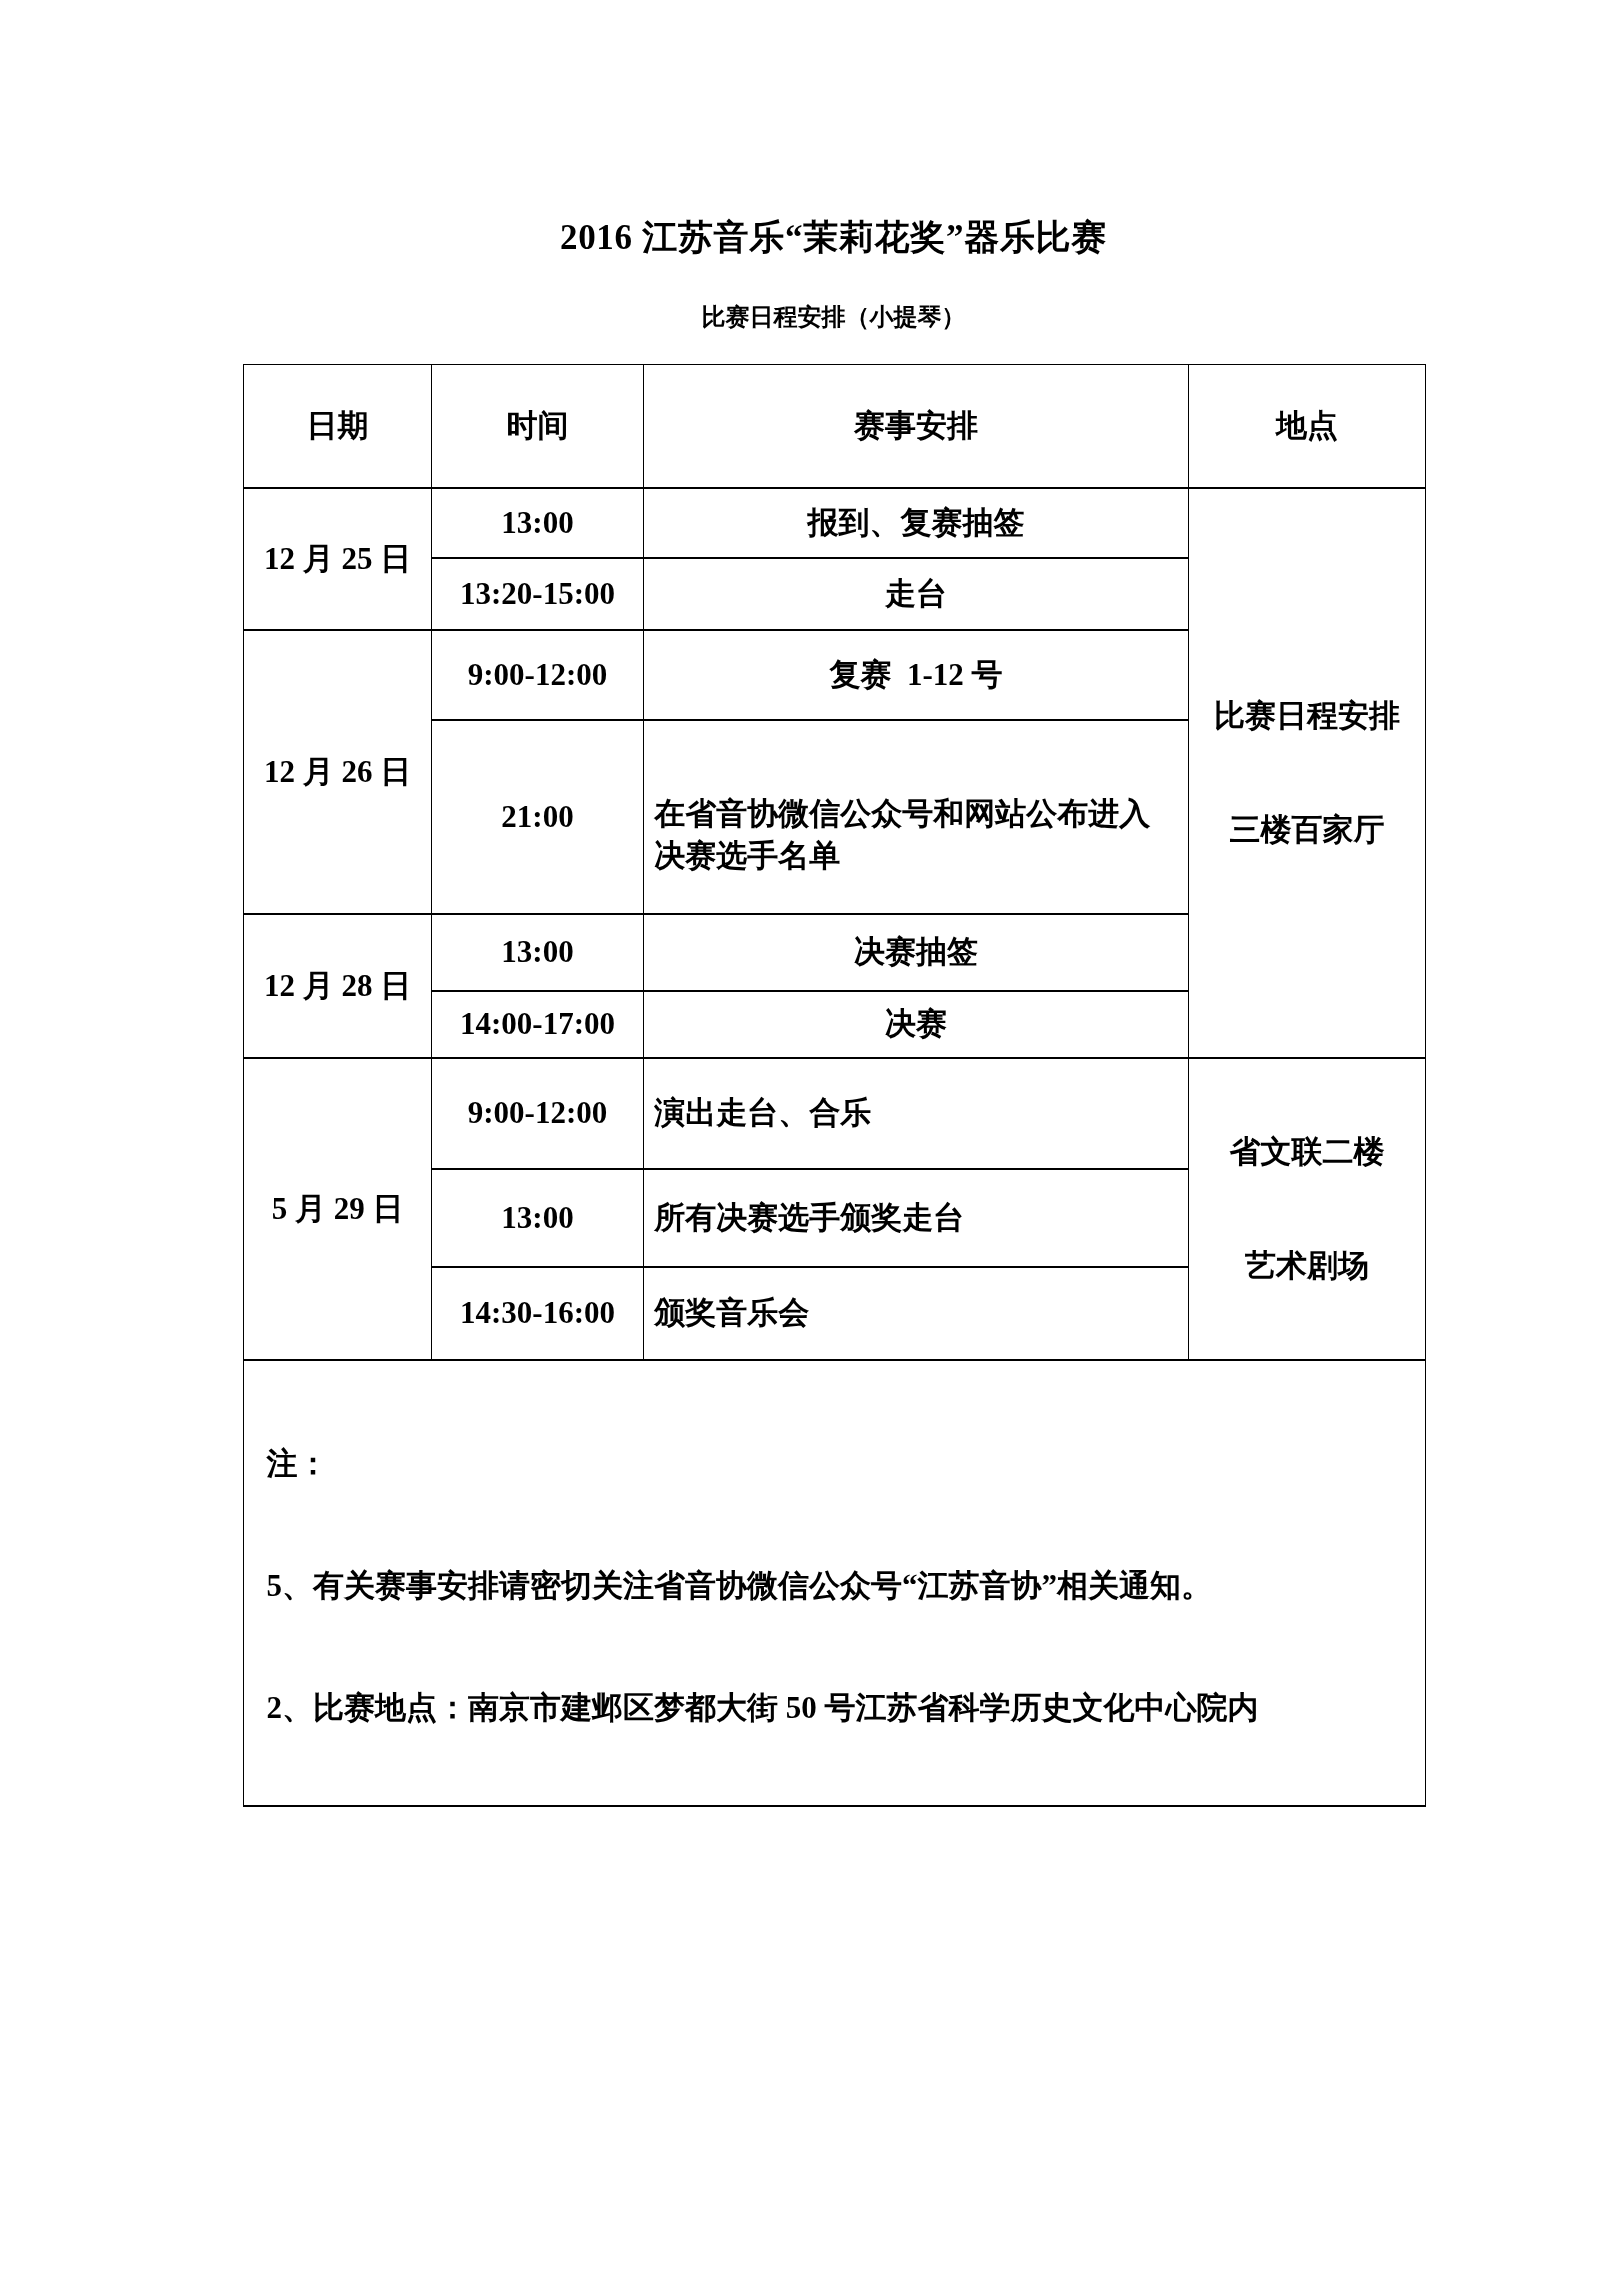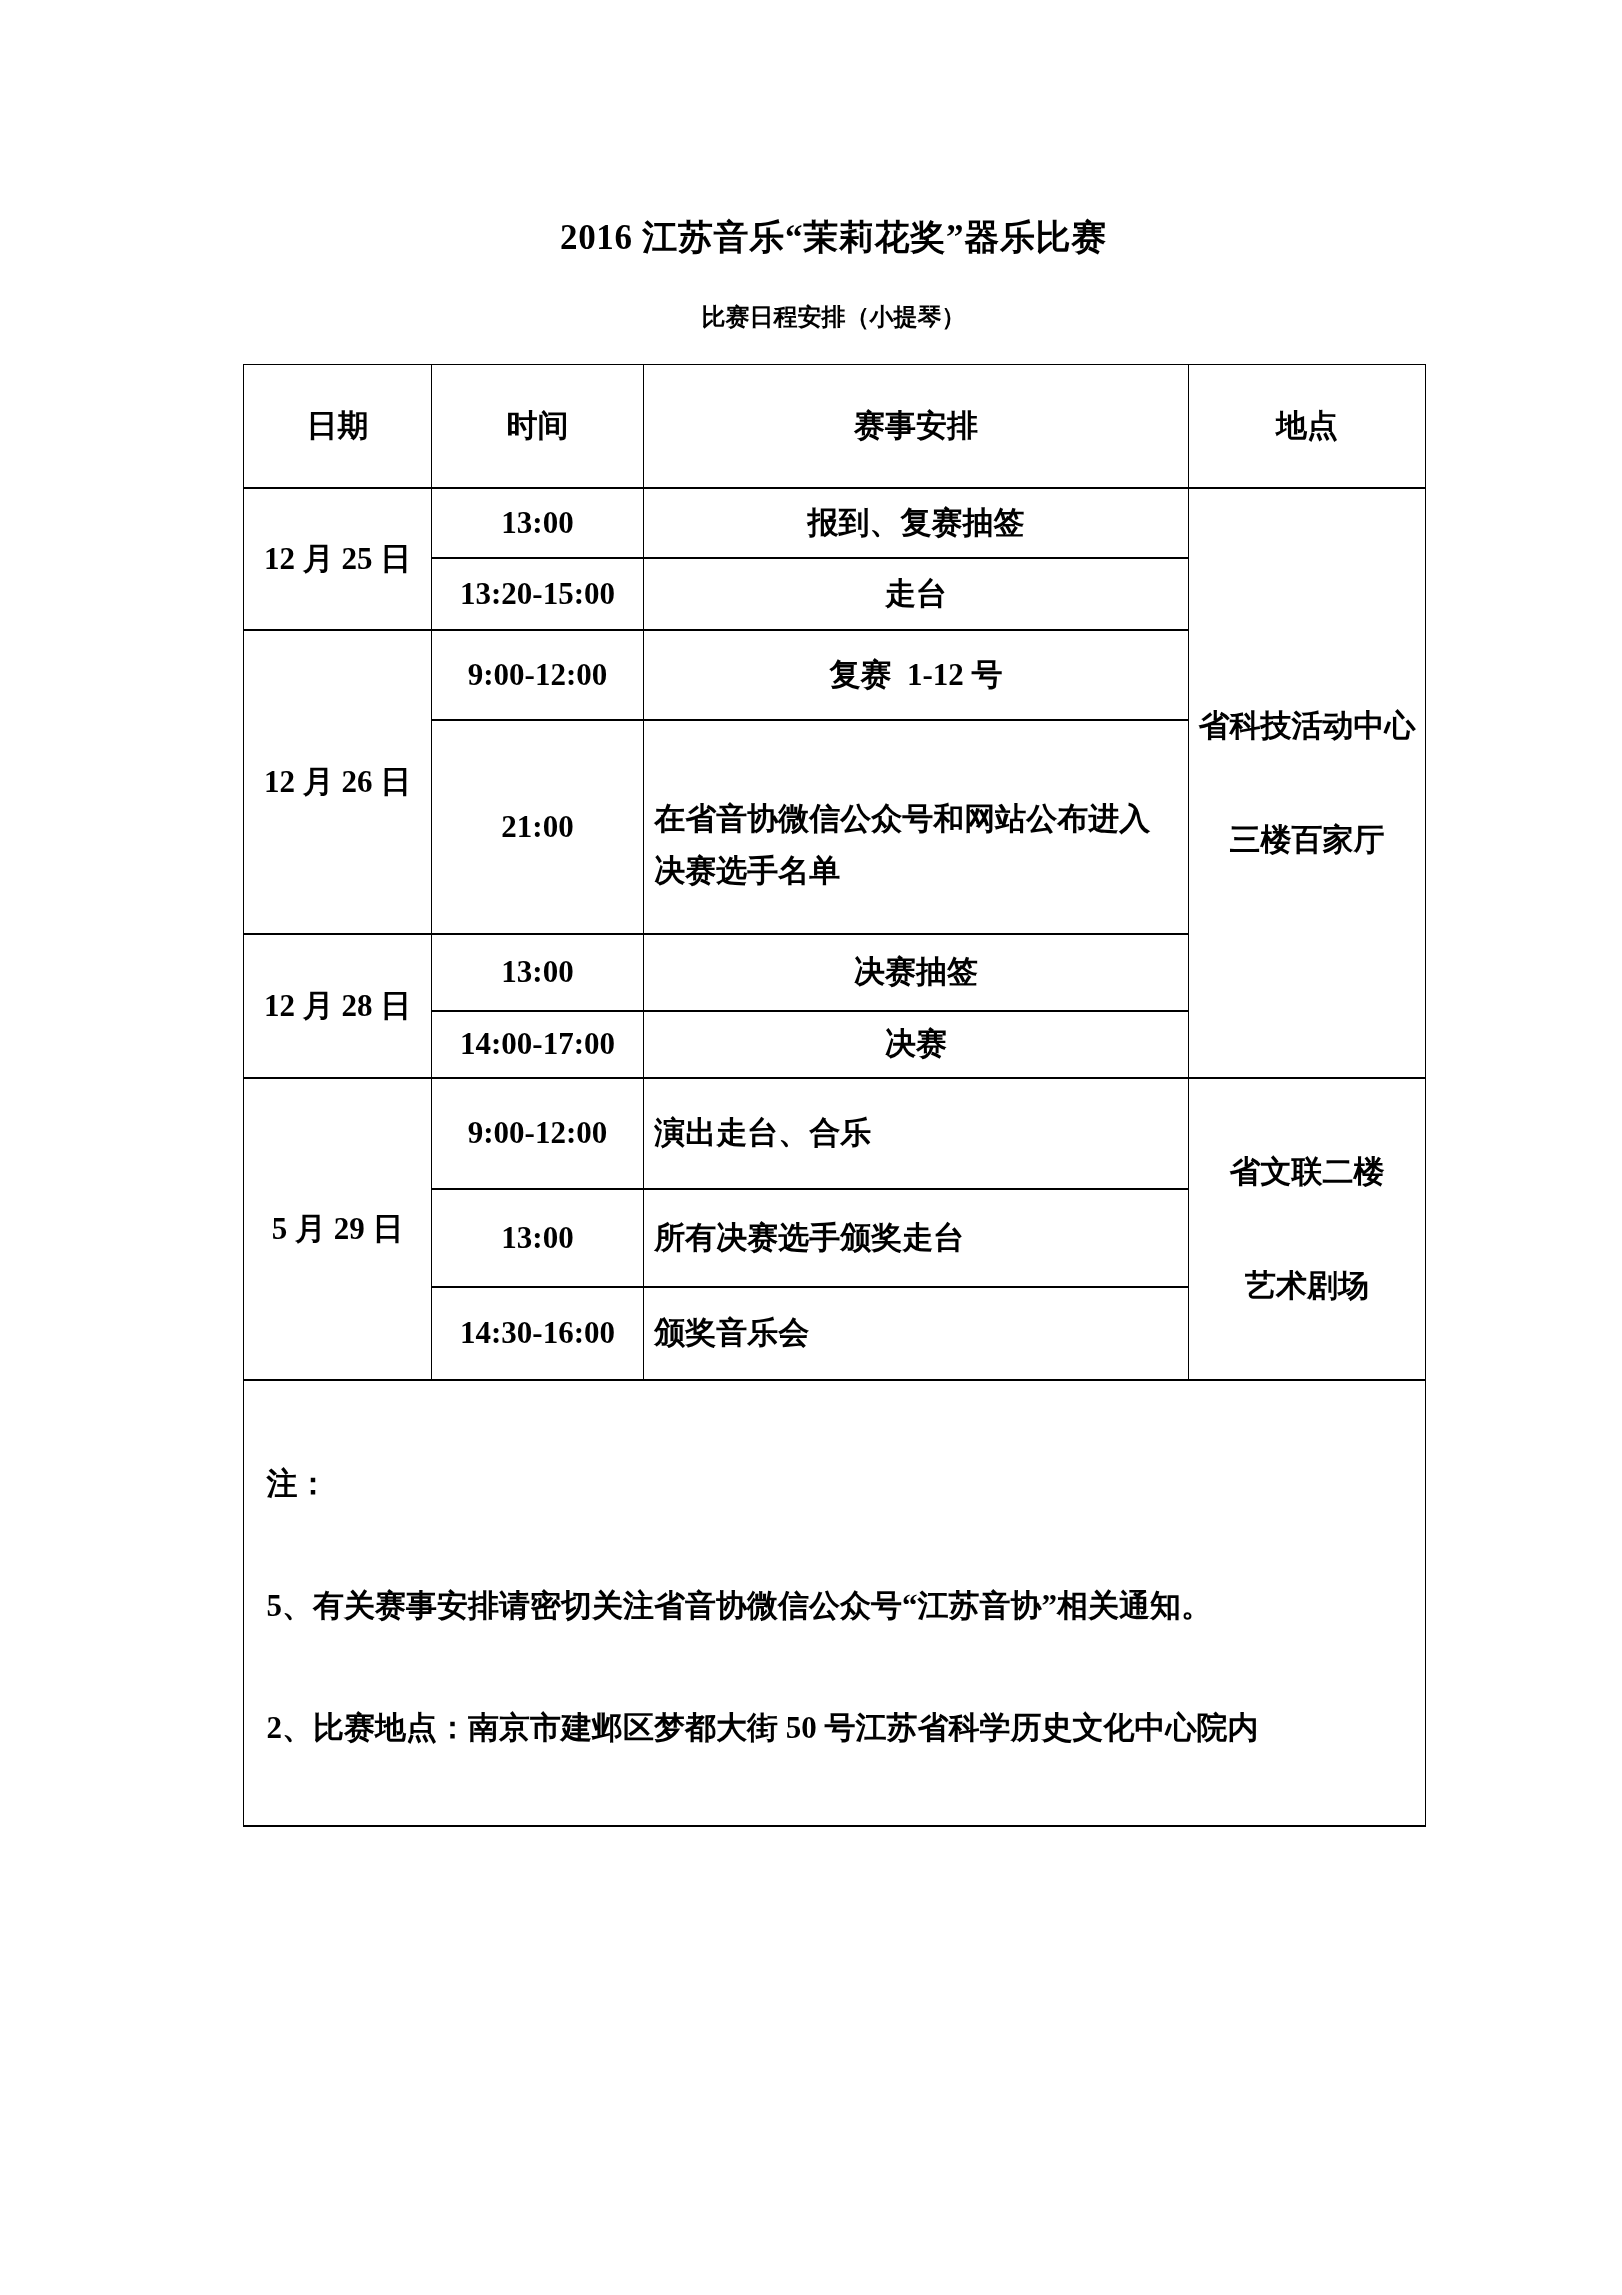--- a/index.html
+++ b/index.html
@@ -73,21 +73,21 @@
   tr.bb4 > td, tr.bb4 > th { border-bottom-width: 2.7px; }
   tr.bb3 > td { border-bottom-width: 2px; }
   td.span-cell { border-bottom-width: 2.7px; }
 
   td.left { text-align: left; padding-left: 10.2px; padding-right: 10.2px; }
   .wrap-limit {
     display: inline-block;
     max-width: 513px;
     text-align: left;
     vertical-align: middle;
-    line-height: 52px;
+    line-height: 42px;
   }
   .loc-line { line-height: 42px; text-align: center; }
 
   td.notes {
     text-align: left;
     vertical-align: top;
     padding: 6.8px 41px 0 22.5px;
     border-bottom-width: 2.7px;
   }
   .note-line { line-height: 50px; white-space: pre-wrap; }
@@ -116,21 +116,21 @@
       <th>时间</th>
       <th>赛事安排</th>
       <th>地点</th>
     </tr>
 
     <tr class="r1 bb3">
       <td rowspan="2" class="span-cell">12 月 25 日</td>
       <td>13:00</td>
       <td>报到、复赛抽签</td>
       <td rowspan="6" class="span-cell">
-        <div class="loc-line">省科技活动中心</div>
+        <div class="loc-line">比赛日程安排</div>
         <div class="loc-line">三楼百家厅</div>
       </td>
     </tr>
     <tr class="r2 bb4">
       <td>13:20-15:00</td>
       <td>走台</td>
     </tr>
 
     <tr class="r3 bb3">
       <td rowspan="2" class="span-cell">12 月 26 日</td>

